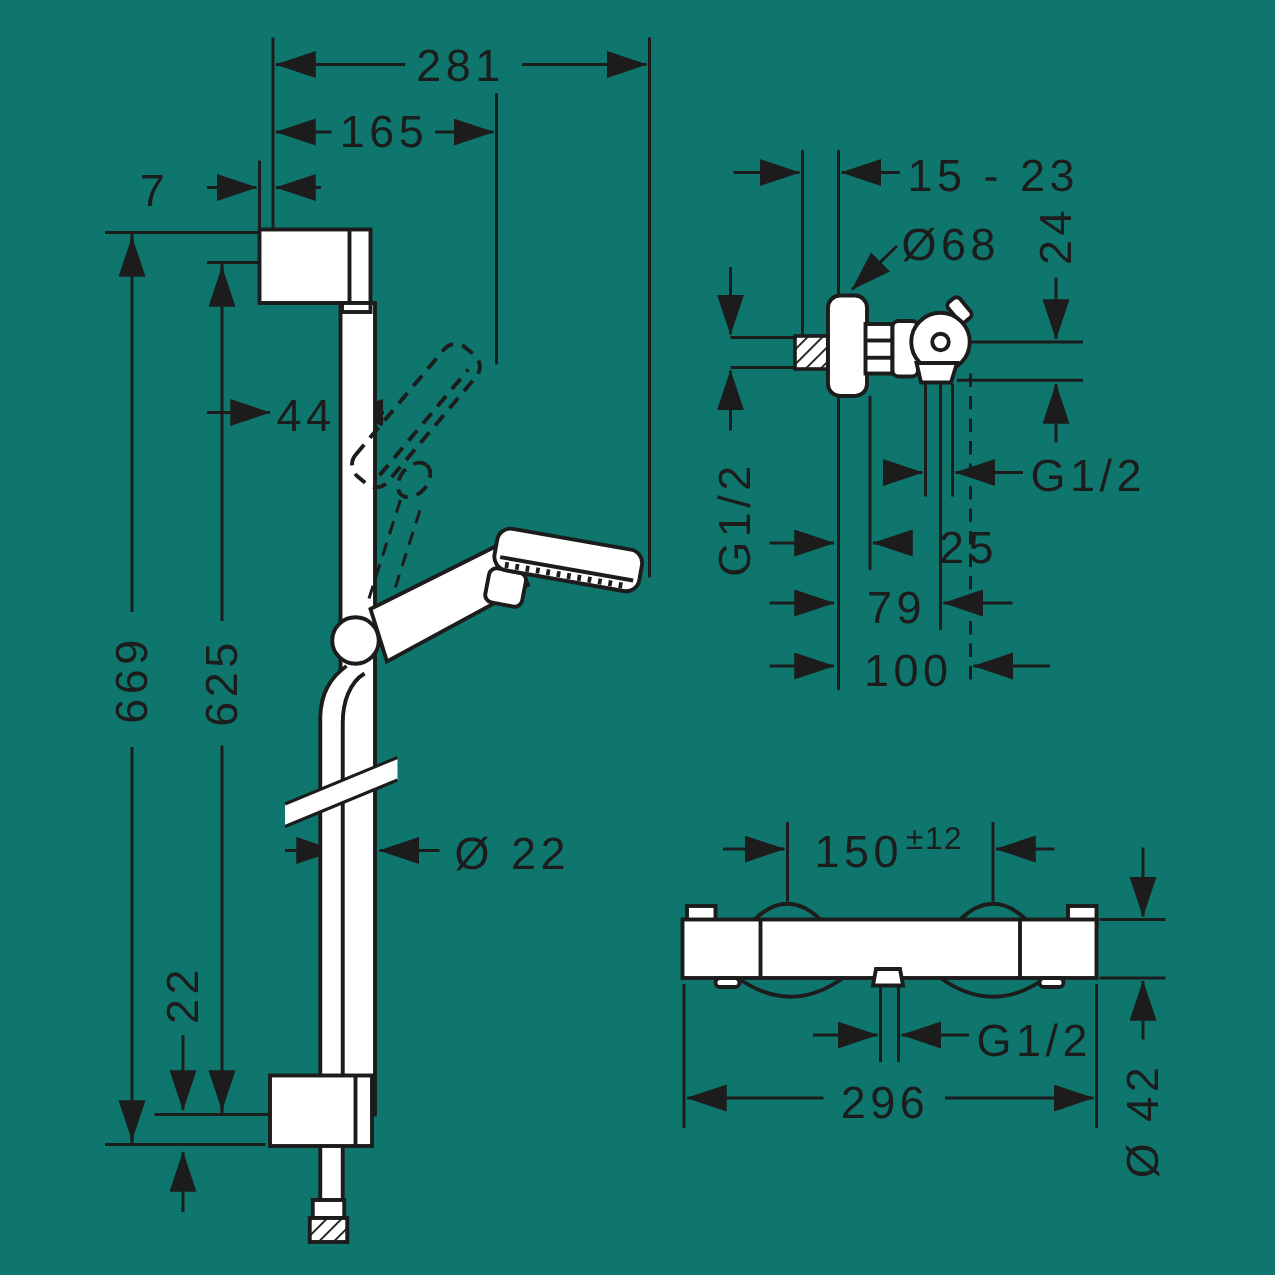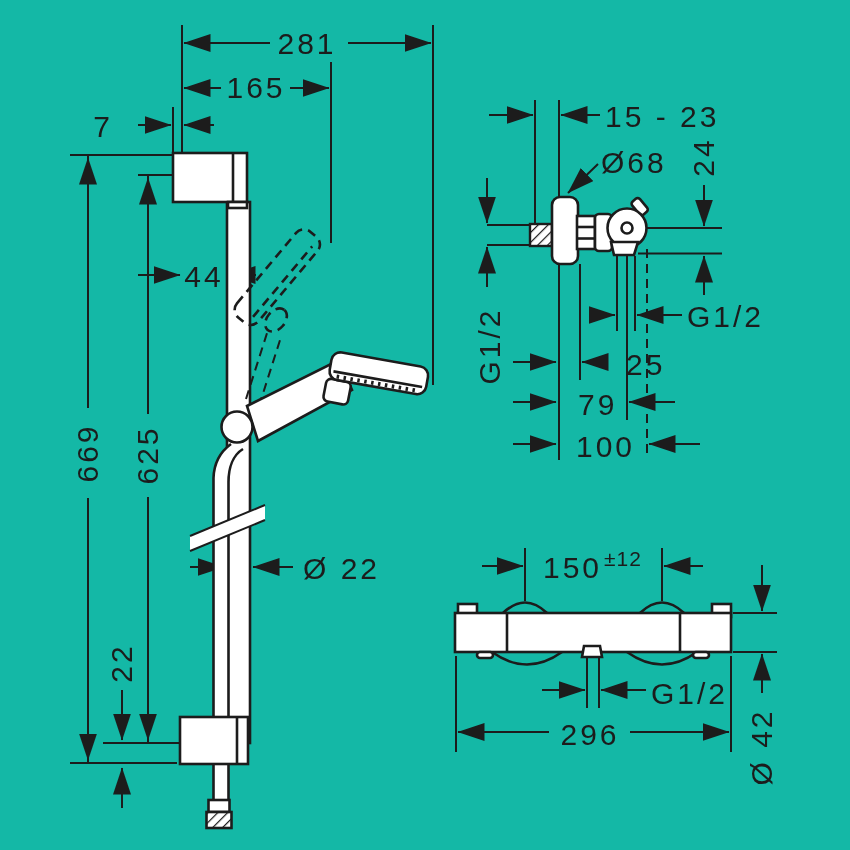--- a/index.html
+++ b/index.html
@@ -1,16 +1,16 @@
 <!DOCTYPE html>
 <html><head>
 <meta charset="utf-8">
 <style>
   html,body{margin:0;padding:0;background:#fff;}
-  .stage{width:850px;height:850px;position:relative;background:#14b8a6;overflow:hidden;}
+  .stage{width:850px;height:850px;position:relative;background:#0f766e;overflow:hidden;}
   svg text{font-family:"Liberation Sans","DejaVu Sans",sans-serif;font-size:30px;fill:#1c1c1c;letter-spacing:3px;}
   svg .sup{font-size:21px;letter-spacing:1px;}
   .ln{stroke:#1c1c1c;stroke-width:2;fill:none;}
   .pt{stroke:#1c1c1c;stroke-width:2.6;fill:#fff;}
   .pn{stroke:#1c1c1c;stroke-width:2.6;fill:none;}
   .fillonly{fill:#fff;stroke:none;}
   .dash{stroke-dasharray:9 6;}
   .dots{stroke:#1c1c1c;stroke-width:4;stroke-dasharray:2.5 4.5;fill:none;}
 </style>
 </head>

